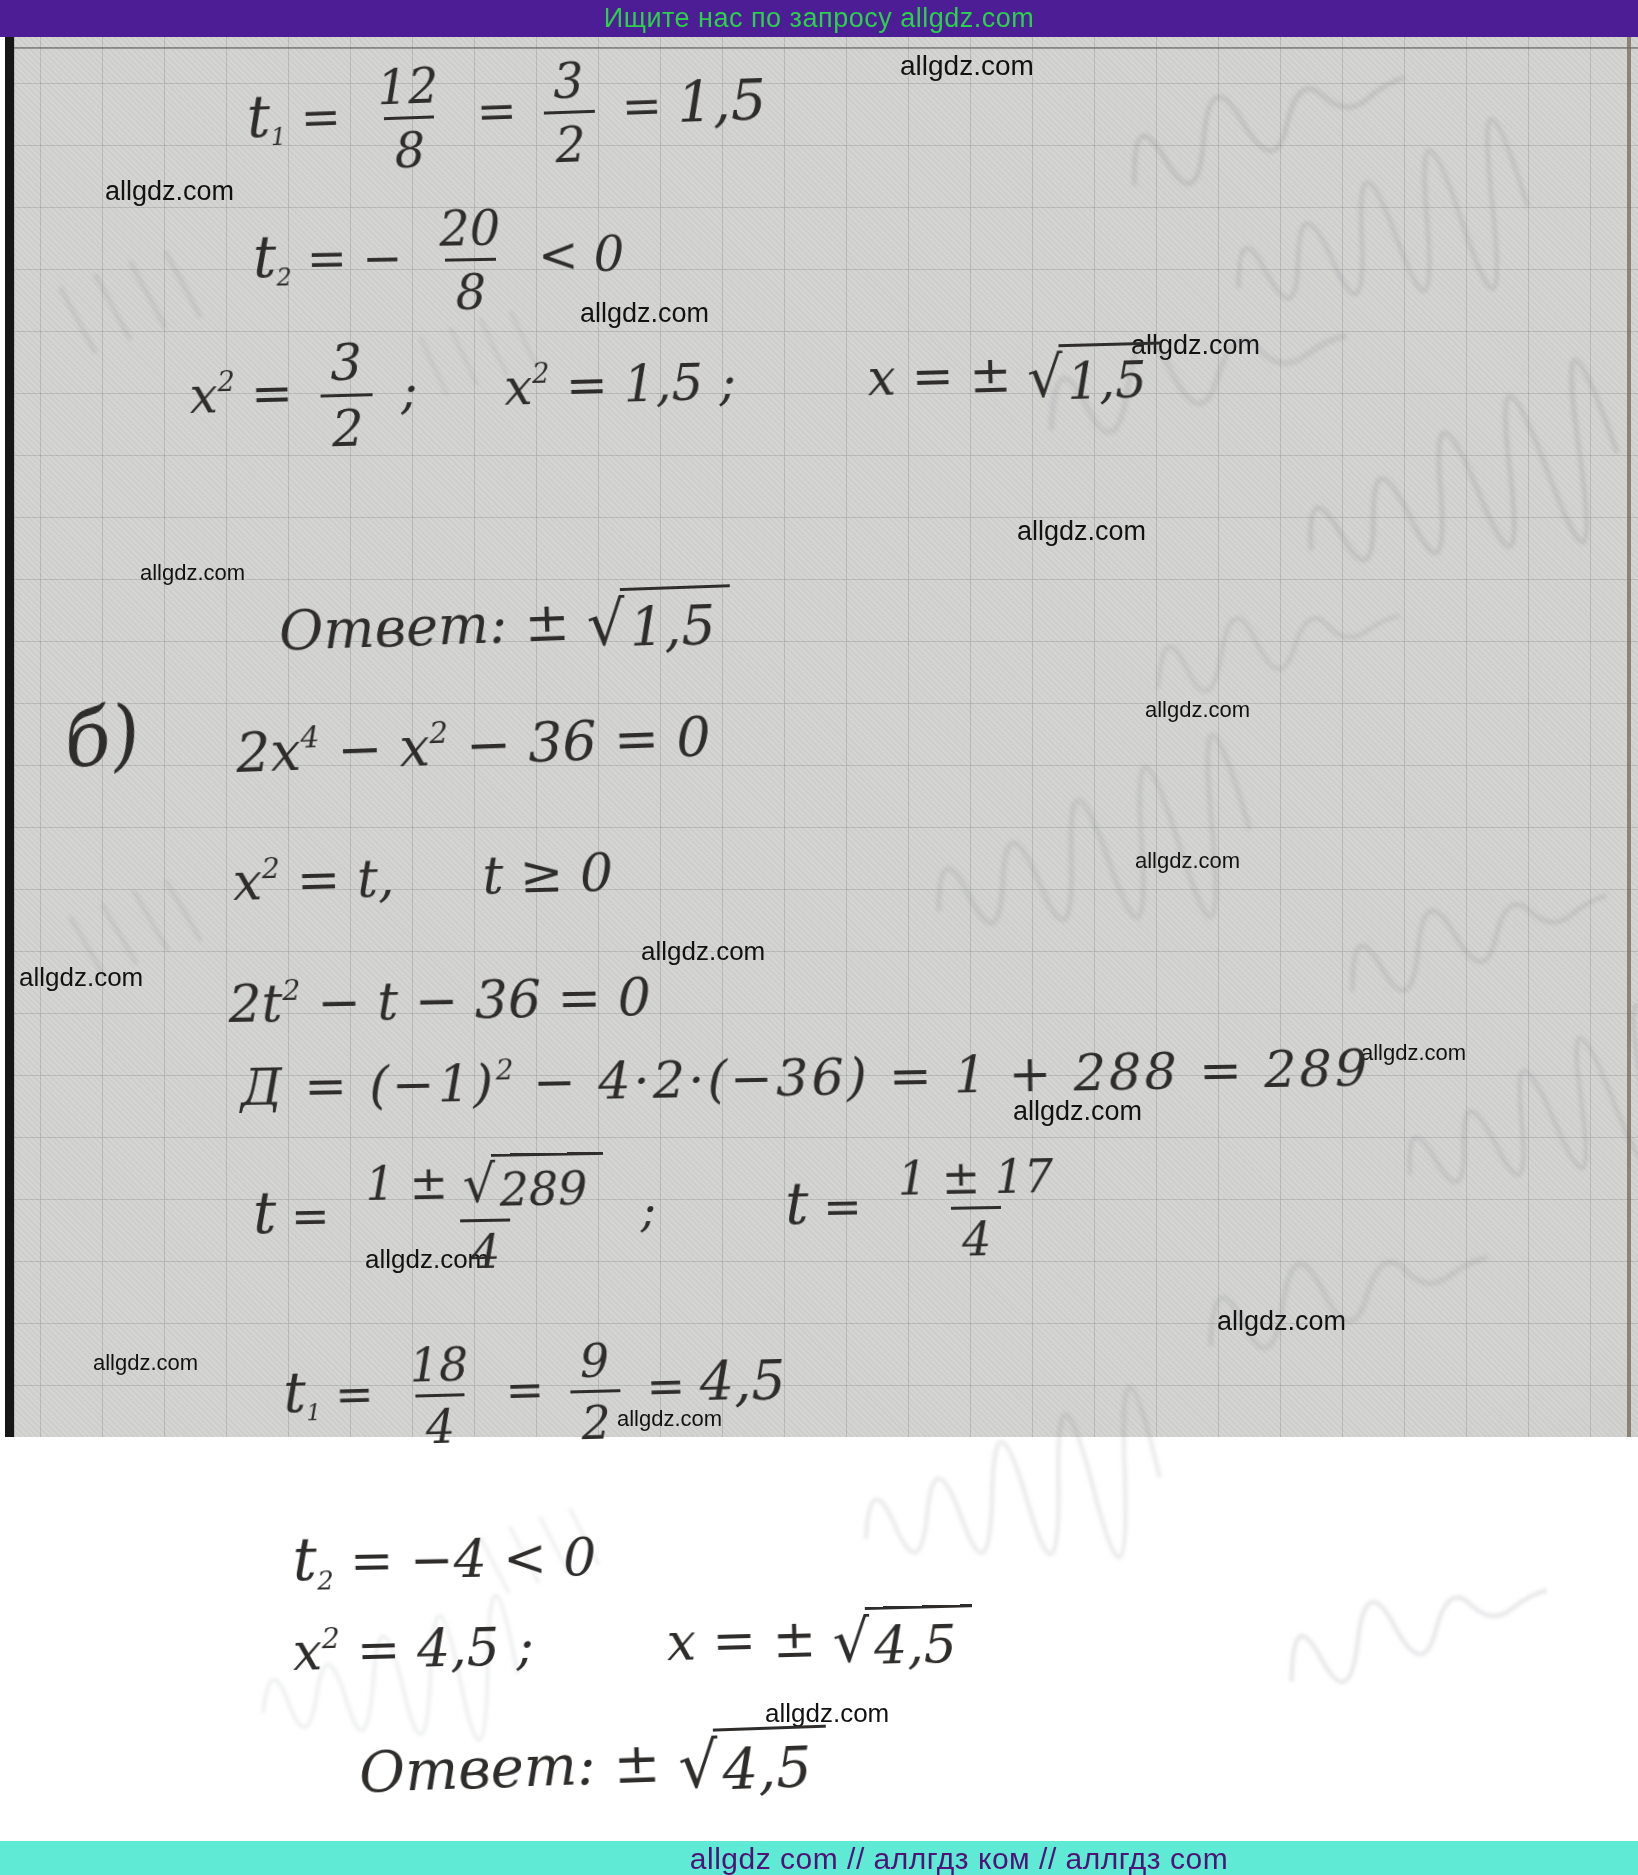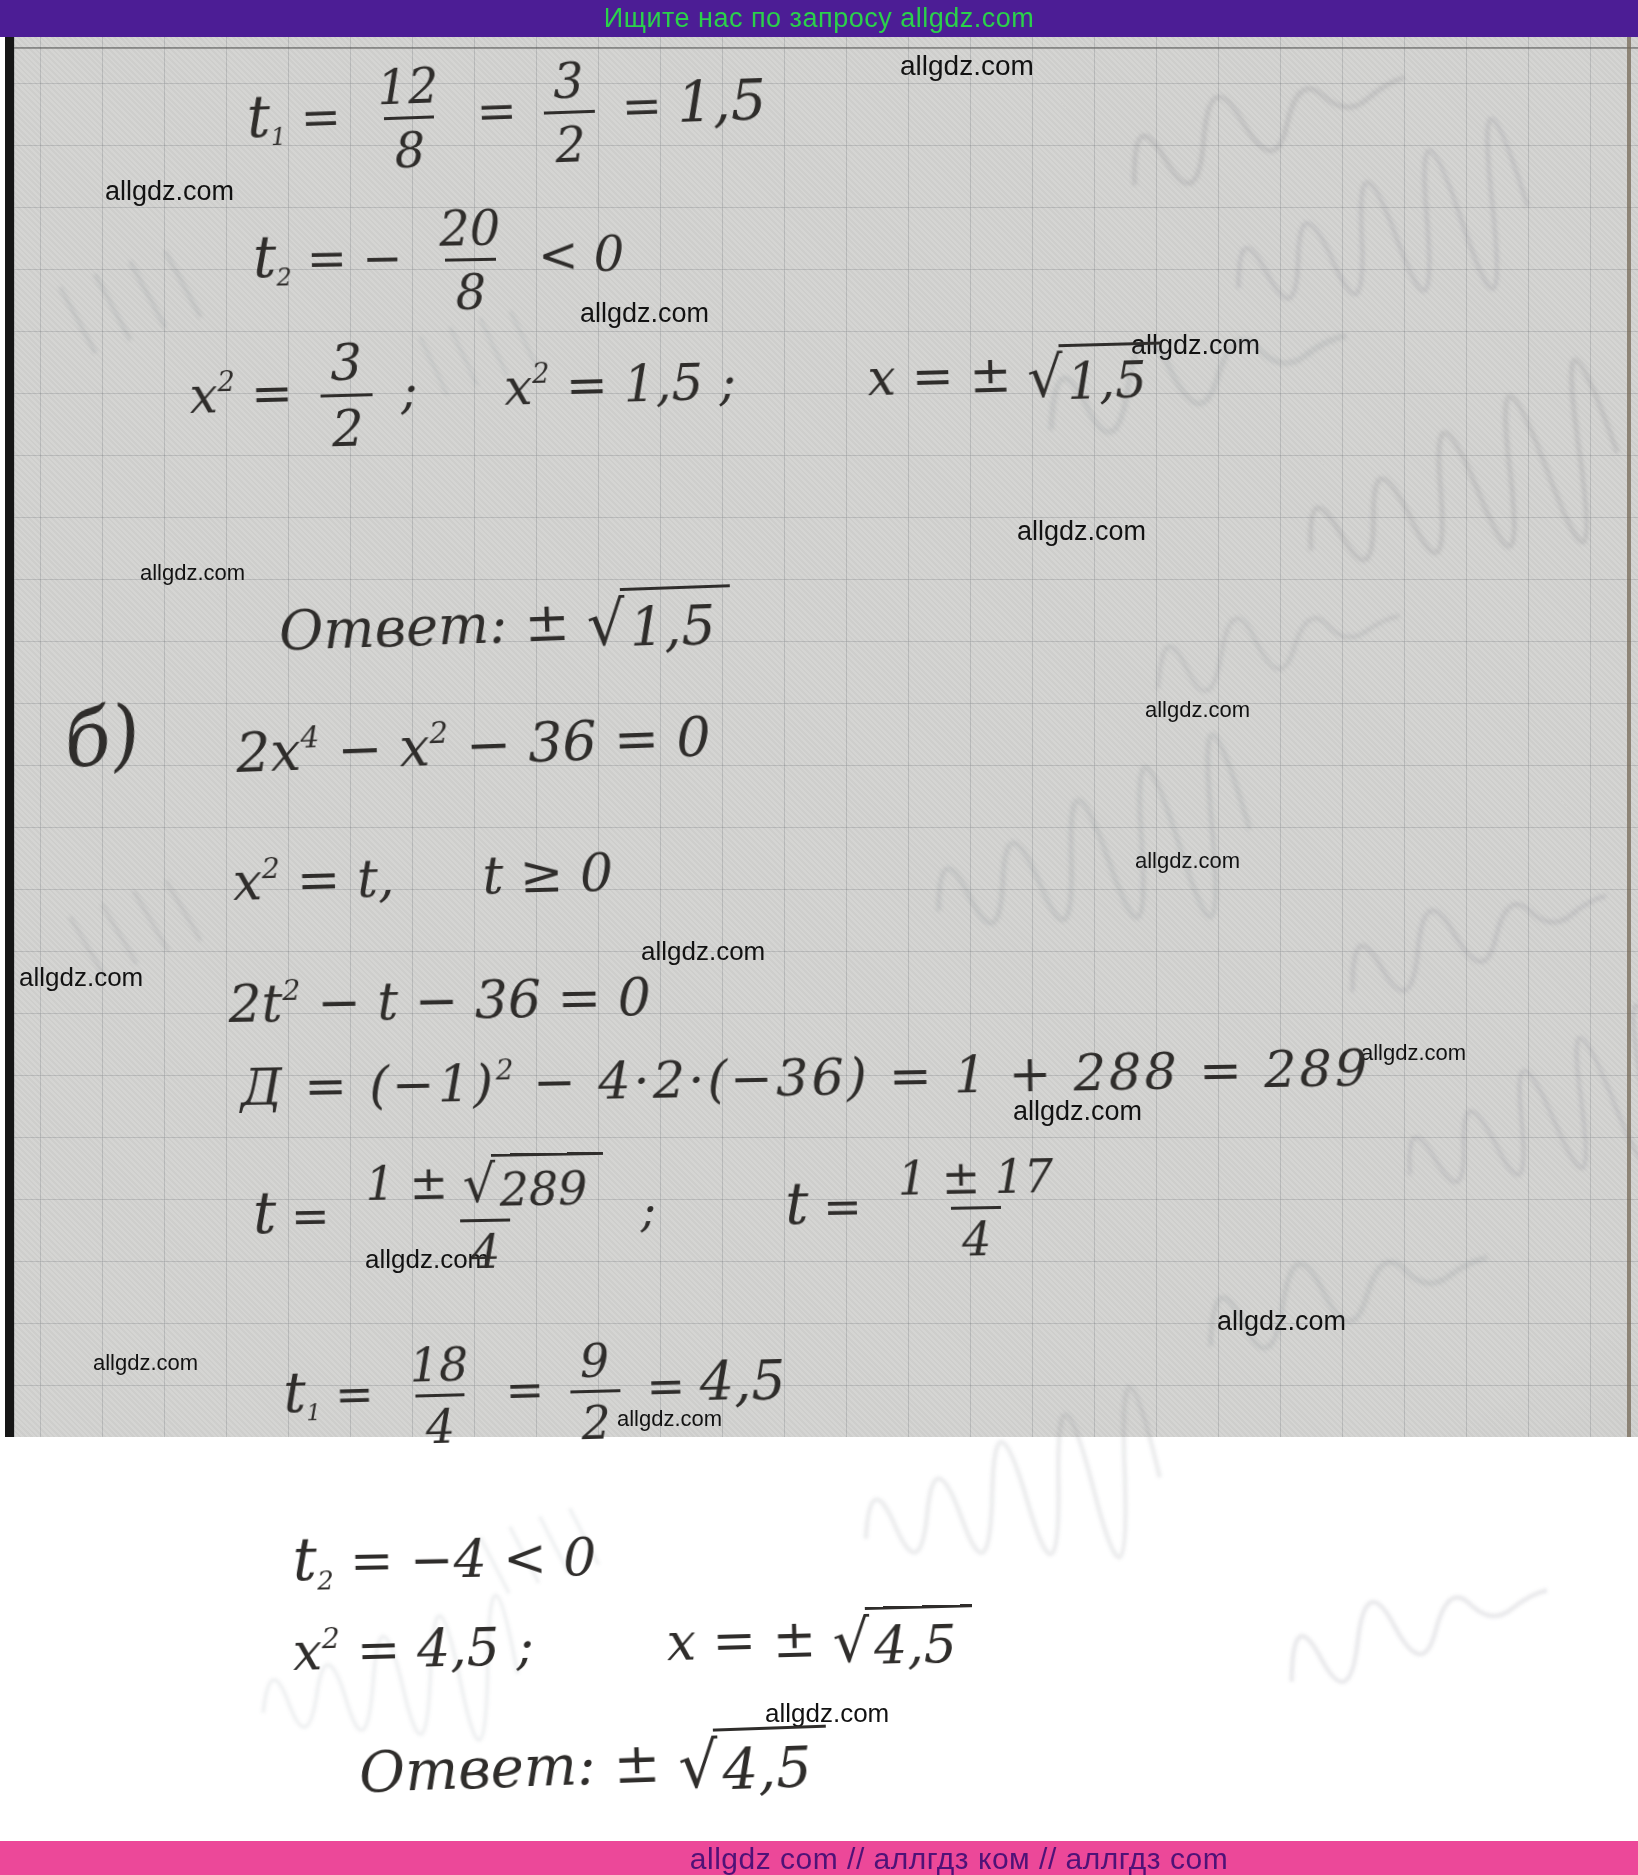--- a/index.html
+++ b/index.html
@@ -5,21 +5,21 @@
   html,body{margin:0;padding:0;}
   body{
     width:1638px;height:1875px;position:relative;overflow:hidden;
     background:#ffffff;font-family:"Liberation Sans",sans-serif;
   }
   
   .header-strip{position:absolute;left:0;top:0;width:1638px;height:37px;background:#4c1d95;z-index:6;}
   .header-text{position:absolute;left:0;top:3px;width:100%;text-align:center;
     font-size:27px;font-weight:500;letter-spacing:.5px;}
   
-  .footer-strip{position:absolute;left:0;top:1841px;width:1638px;height:34px;background:#ec4899;z-index:6;text-decoration:underline;}
+  .footer-strip{position:absolute;left:0;top:1841px;width:1638px;height:34px;background:#5eead4;z-index:6;text-decoration:underline;}
   .footer-text{position:absolute;left:140px;top:1px;width:100%;text-align:center;
     font-size:30px;font-weight:500;letter-spacing:.5px;}
   
   .paper{
     position:absolute;left:5px;top:37px;width:1638px;height:1400px;z-index:1;
     background-color:#d3d3d1;
     background-image:
       repeating-linear-gradient(45deg, rgba(255,255,255,.045) 0 2px, rgba(0,0,0,.025) 2px 4px),
       repeating-linear-gradient(0deg, rgba(122,126,130,.30) 0 1px, transparent 1px 62px),
       repeating-linear-gradient(90deg, rgba(122,126,130,.30) 0 1px, transparent 1px 62px);

